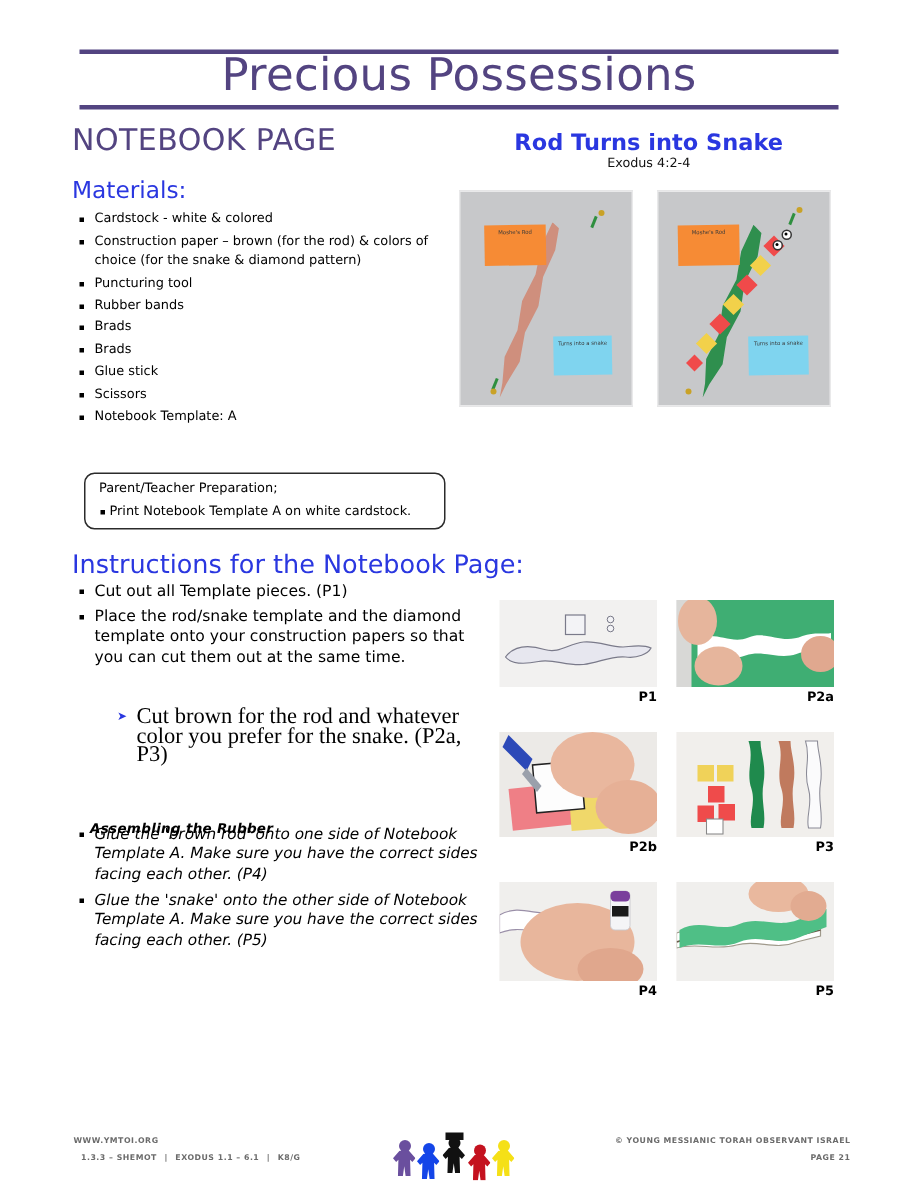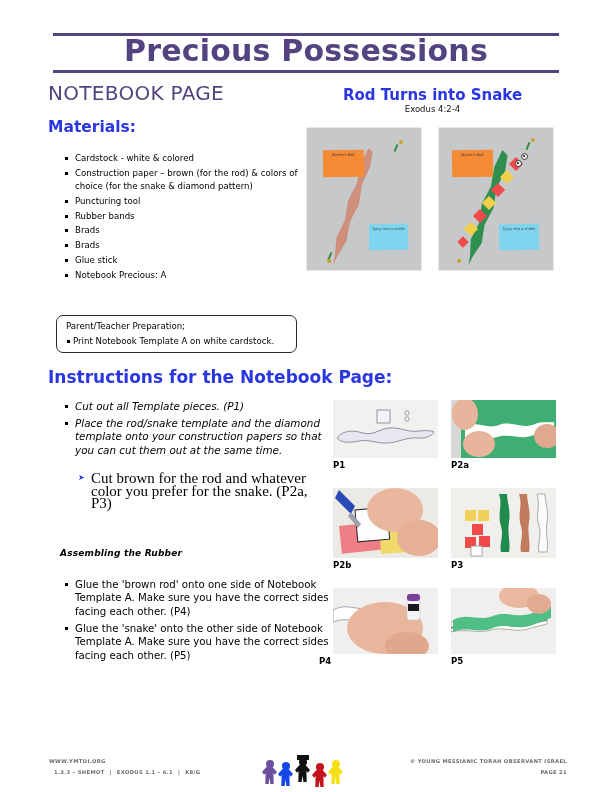--- a/index.html
+++ b/index.html
@@ -32,21 +32,21 @@
 
   .main-title {
     position: absolute;
     left: 53px;
     top: 31px;
     width: 506px;
     text-align: center;
     font-family: "DejaVu Sans", sans-serif;
     font-size: 30px;
     line-height: 40px;
-    font-weight: 700;
+    font-weight: 400;
     color: #534481;
     letter-spacing: 0.2px;
   }
 
   .notebook-page-label {
     position: absolute;
     left: 48px;
     top: 81px;
     font-family: "DejaVu Sans", sans-serif;
     font-size: 20px;
@@ -75,42 +75,42 @@
     font-family: "DejaVu Sans", sans-serif;
     font-size: 8.5px;
     color: #111111;
   }
 
   
   .section-heading {
     position: absolute;
     font-family: "DejaVu Sans", sans-serif;
     font-size: 15.5px;
-    font-weight: 700;
+    font-weight: 400;
     color: #2a37e0;
   }
   .materials-heading { left: 48px; top: 118px; }
   .instructions-heading { left: 48px; top: 367px; font-size: 17px; }
 
   .subhead-italic {
     position: absolute;
     left: 60px;
     top: 548px;
     font-family: "DejaVu Sans", sans-serif;
     font-size: 9px;
     font-weight: 700;
     font-style: italic;
     color: #000000;
     letter-spacing: 0.2px;
   }
 
   
   ul.bullets {
     position: absolute;
-    margin: 12px;
+    margin: 0;
     padding: 0;
     list-style: none;
   }
   ul.bullets li {
     position: relative;
     padding-left: 11px;
     font-family: "DejaVu Sans", sans-serif;
     color: #000000;
   }
   ul.bullets li::before {
@@ -137,21 +137,20 @@
   .instructions-list {
     left: 52px;
     top: 388px;
     width: 268px;
   }
   .instructions-list li {
     font-size: 10.4px;
     line-height: 13.6px;
     padding-left: 14px;
     margin-bottom: 3px;
-    font-style: italic;
   }
   .instructions-list li::before { top: 5px; left: 2px; }
 
   .arrow-list {
     position: absolute;
     left: 78px;
     top: 472px;
     width: 242px;
     margin: 0;
     padding: 0;
@@ -170,22 +169,23 @@
     content: "\27A4";
     position: absolute;
     left: 0;
     top: 0px;
     font-size: 8px;
     color: #2a37e0;
   }
 
   .assembling-list {
     left: 52px;
-    top: 566px;
+    top: 550px;
     width: 268px;
+    font-style: italic;
   }
   .assembling-list li {
     font-size: 10.2px;
     line-height: 13.4px;
     padding-left: 14px;
     margin-bottom: 3.5px;
   }
   .assembling-list li::before { top: 5px; left: 2px; }
 
   
@@ -330,21 +330,21 @@
     position: absolute;
     left: 0; top: 0;
     width: 100%;
     height: 100%;
     overflow: hidden;
   }
   .step-cap {
     position: absolute;
     left: 0;
     width: 100%;
-    text-align: left;
+    text-align: right;
     font-family: "DejaVu Sans", sans-serif;
     font-size: 8.6px;
     font-weight: 700;
     color: #000;
   }
 
   .s-p1  { left: 333px; top: 400px; width: 105px; height: 58px; }
   .s-p2a { left: 451px; top: 400px; width: 105px; height: 58px; }
   .s-p2b { left: 333px; top: 488px; width: 105px; height: 70px; }
   .s-p3  { left: 451px; top: 488px; width: 105px; height: 70px; }
@@ -420,21 +420,22 @@
 
   <div class="section-heading materials-heading">Materials:</div>
   <ul class="bullets materials-list">
     <li>Cardstock - white &amp; colored</li>
     <li>Construction paper – brown (for the rod) &amp; colors of choice (for the snake &amp; diamond pattern)</li>
     <li>Puncturing tool</li>
     <li>Rubber bands</li>
     <li>Brads</li>
     <li>Brads</li>
     <li>Glue stick</li>
-    <li>Notebook Precious: A</li>
+    <li>Scissors</li>
+    <li>Notebook Template: A</li>
   </ul>
 
   <div class="prep-box">
     <div class="prep-title">Parent/Teacher Preparation;</div>
     <div class="prep-item">Print Notebook Template A on white cardstock.</div>
   </div>
 
   <div class="section-heading instructions-heading">Instructions for the Notebook Page:</div>
   <ul class="bullets instructions-list">
     <li>Cut out all Template pieces. (P1)</li>
@@ -550,21 +551,21 @@
         <rect x="0" y="0" width="105" height="66" fill="#f0efed"></rect>
         <path d="M0 22 C14 14 26 24 40 20 C54 16 66 24 80 20 L80 32 C66 36 54 28 40 32 C26 36 14 28 0 34 Z" fill="#ffffff" stroke="#9a8fa8" stroke-width="0.8"></path>
         <ellipse cx="52" cy="40" rx="38" ry="26" fill="#e8b69c"></ellipse>
         <ellipse cx="74" cy="58" rx="22" ry="14" fill="#e0a78d"></ellipse>
         <rect x="74" y="6" width="13" height="26" rx="3" fill="#f4f4f6" stroke="#c9c9cf" stroke-width="0.6"></rect>
         <rect x="74" y="6" width="13" height="7" rx="3" fill="#7a3f9c"></rect>
         <rect x="75" y="16" width="11" height="7" fill="#1a1a1a"></rect>
       </svg>
     </div>
   </div>
-  <div class="step-cap" style="left:319px; top:656px; width:105px;">P4</div>
+  <div class="step-cap" style="left:333px; top:656px; width:105px;">P4</div>
 
   <div class="step s-p5">
     <div class="step-img" style="background:#efeeec;">
       <svg width="105" height="66" viewBox="0 0 105 66">
         <rect x="0" y="0" width="105" height="66" fill="#f0efed"></rect>
         <path d="M0 34 C14 28 26 36 40 32 C54 28 66 36 80 30 L96 26 L96 36 L80 40 C66 46 54 38 40 42 C26 46 14 40 0 44 Z" fill="#ffffff" stroke="#a09a8c" stroke-width="0.8"></path>
         <path d="M0 40 C14 34 26 42 40 38 C54 34 66 42 80 36 L96 32" fill="none" stroke="#6b5a4a" stroke-width="1.2"></path>
         <path d="M2 32 C16 24 28 34 42 28 C56 22 68 32 84 24 L100 18 L100 30 L84 36 C68 44 56 34 42 40 C28 46 16 38 2 44 Z" fill="#4fbf86"></path>
         <ellipse cx="68" cy="8" rx="20" ry="12" fill="#e9b89e"></ellipse>
         <ellipse cx="88" cy="16" rx="12" ry="10" fill="#e2ab91"></ellipse>

